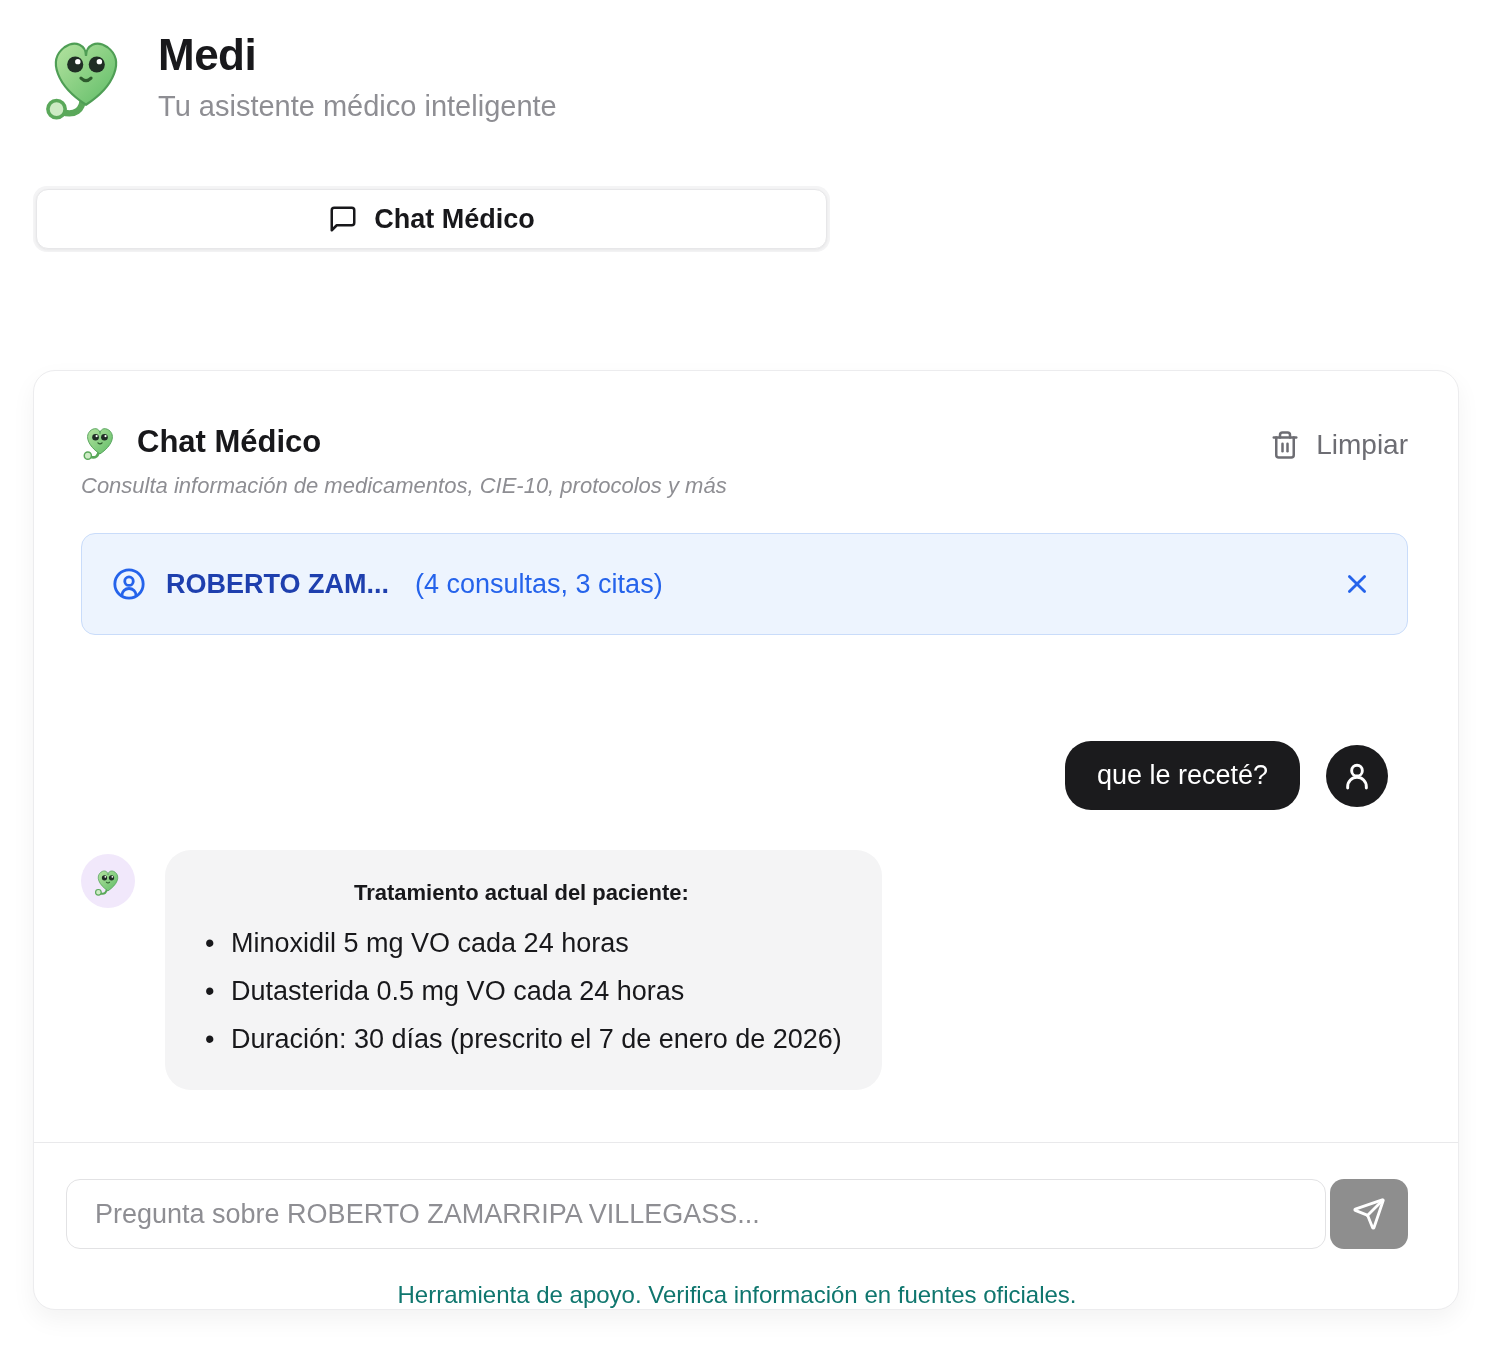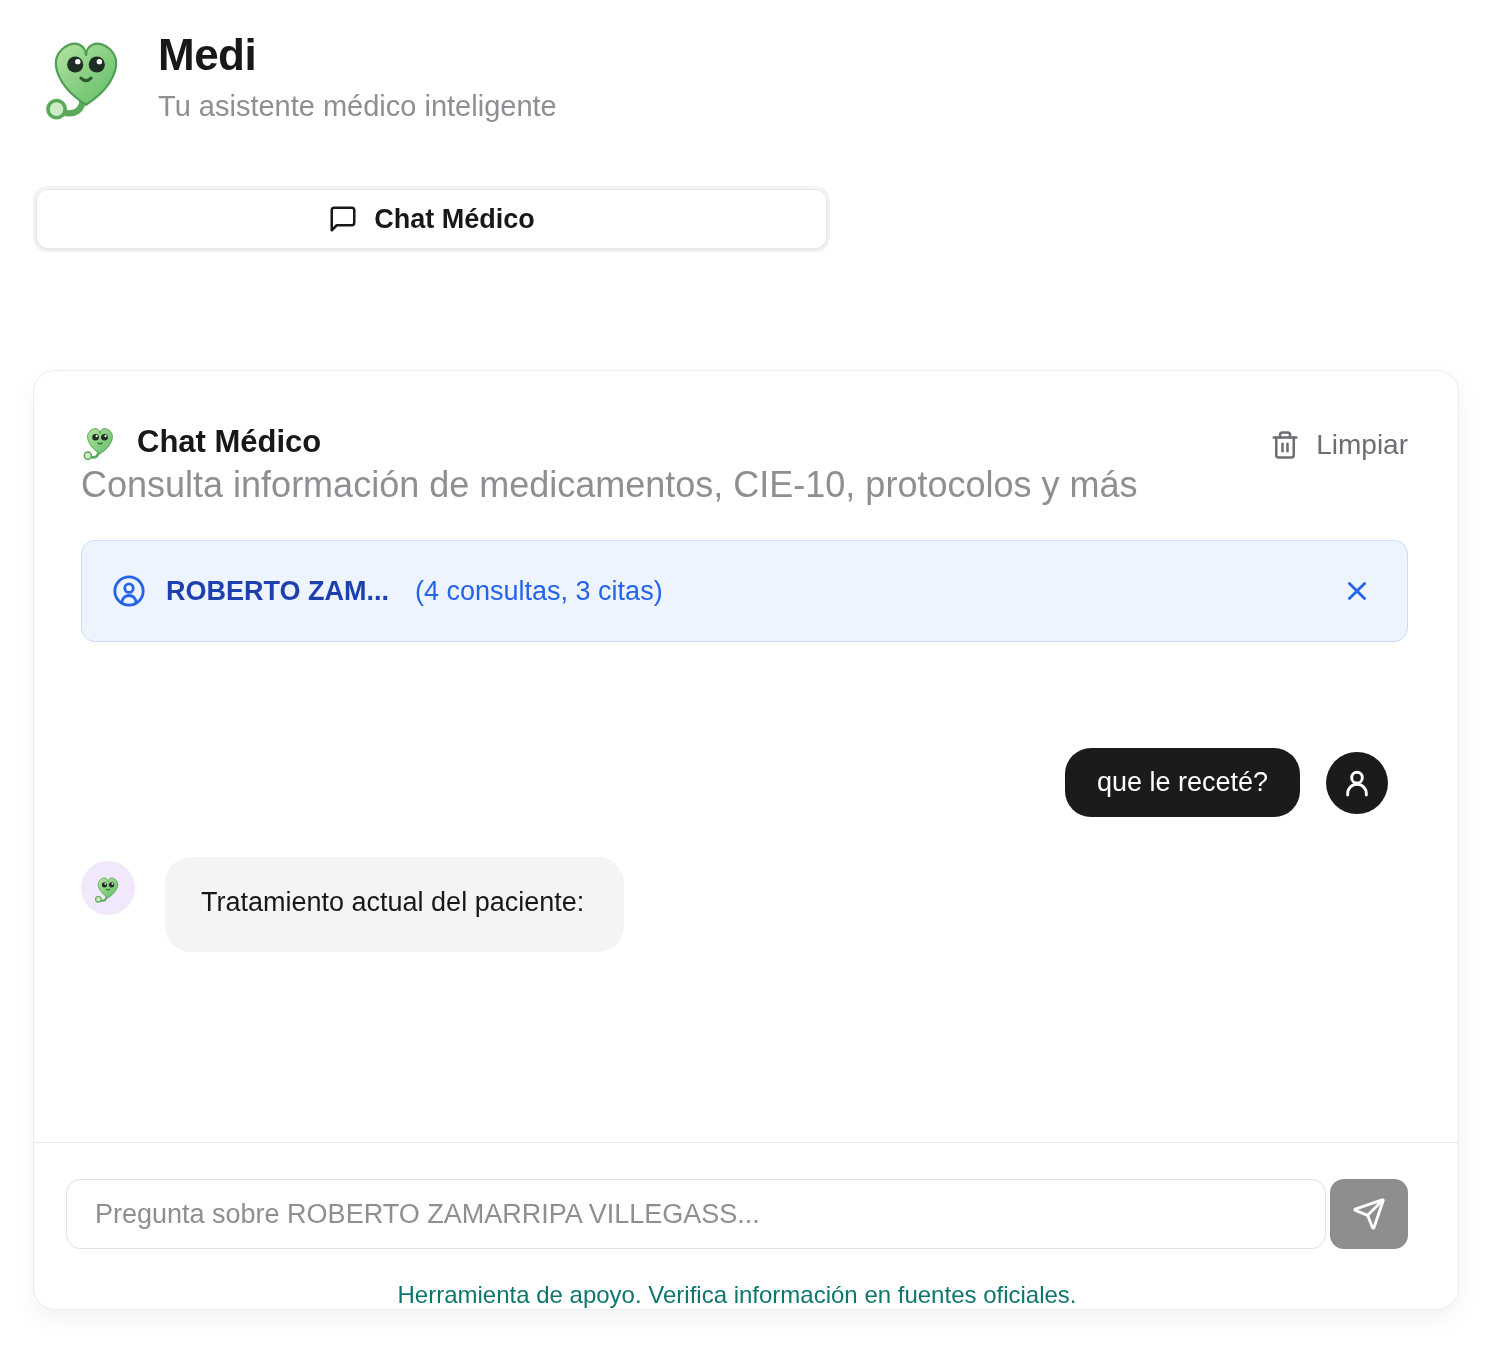--- a/index.html
+++ b/index.html
@@ -48,21 +48,21 @@
     border-radius: 22px;
     box-shadow: 0 10px 24px rgba(0,0,0,0.05);
     display: flex; flex-direction: column;
   }
   .card-top { padding: 50px 50px 0 47px; flex: 1; }
 
   .card-header { display: flex; align-items: flex-start; }
   .card-title-row { display: flex; align-items: center; gap: 18px; }
   .card-title-icon { width: 38px; height: 42px; }
   .card-title { font-size: 31px; font-weight: 700; }
-  .card-subtitle { font-size: 36px; color: #8e8e93; margin-top: 1px; }
+  .card-subtitle { font-size: 22px; color: #8e8e93; margin-top: 10px; font-style: italic; }
   .clear-btn {
     margin-left: auto; margin-top: 8px;
     display: flex; align-items: center; gap: 16px;
     color: #6d6d73; font-size: 28px; cursor: pointer;
     background: none; border: none; font-family: inherit;
   }
   .clear-btn svg { width: 30px; height: 30px; }
 
   
   .patient-banner {
@@ -113,21 +113,21 @@
     display: flex; align-items: center; justify-content: center;
     flex: 0 0 auto; margin-top: 4px;
   }
   .assistant-avatar svg { width: 30px; height: 33px; }
   .assistant-bubble {
     background: #f4f4f5;
     border-radius: 26px;
     padding: 30px 40px 34px 36px;
     max-width: 780px;
   }
-  .assistant-heading { font-size: 27px; font-weight: 400; text-align: center; }
+  .assistant-heading { font-size: 22px; font-weight: 700; text-align: center; }
   .assistant-bullets { list-style: none; margin-top: 20px; }
   .assistant-bullets li {
     font-size: 27px; line-height: 34px;
     padding-left: 30px; position: relative;
     margin-top: 14px;
   }
   .assistant-bullets li::before {
     content: "•"; position: absolute; left: 4px; font-size: 27px;
   }
 
@@ -254,20 +254,25 @@
       </div>
 
       <div class="msg-row-assistant">
         <div class="assistant-avatar">
           <svg viewBox="0 0 64 64">
               <use href="#mascot"></use>
             </svg>
         </div>
         <div class="assistant-bubble">
           <div class="assistant-heading">Tratamiento actual del paciente:</div>
+          <ul class="assistant-bullets">
+            <li>Minoxidil 5 mg VO cada 24 horas</li>
+            <li>Dutasterida 0.5 mg VO cada 24 horas</li>
+            <li>Duración: 30 días (prescrito el 7 de enero de 2026)</li>
+          </ul>
         </div>
       </div>
     </div>
 
     <div class="input-section">
       <div class="input-row">
         <input class="chat-input" type="text" placeholder="Pregunta sobre ROBERTO ZAMARRIPA VILLEGASS..." style="">
         <button class="send-btn">
           <svg viewBox="0 0 24 24" fill="none" stroke="#ffffff" stroke-width="2" stroke-linecap="round" stroke-linejoin="round">
             <path d="M14.536 21.686a.5.5 0 0 0 .937-.024l6.5-19a.496.496 0 0 0-.635-.635l-19 6.5a.5.5 0 0 0-.024.937l7.93 3.18a2 2 0 0 1 1.112 1.11z"></path>

